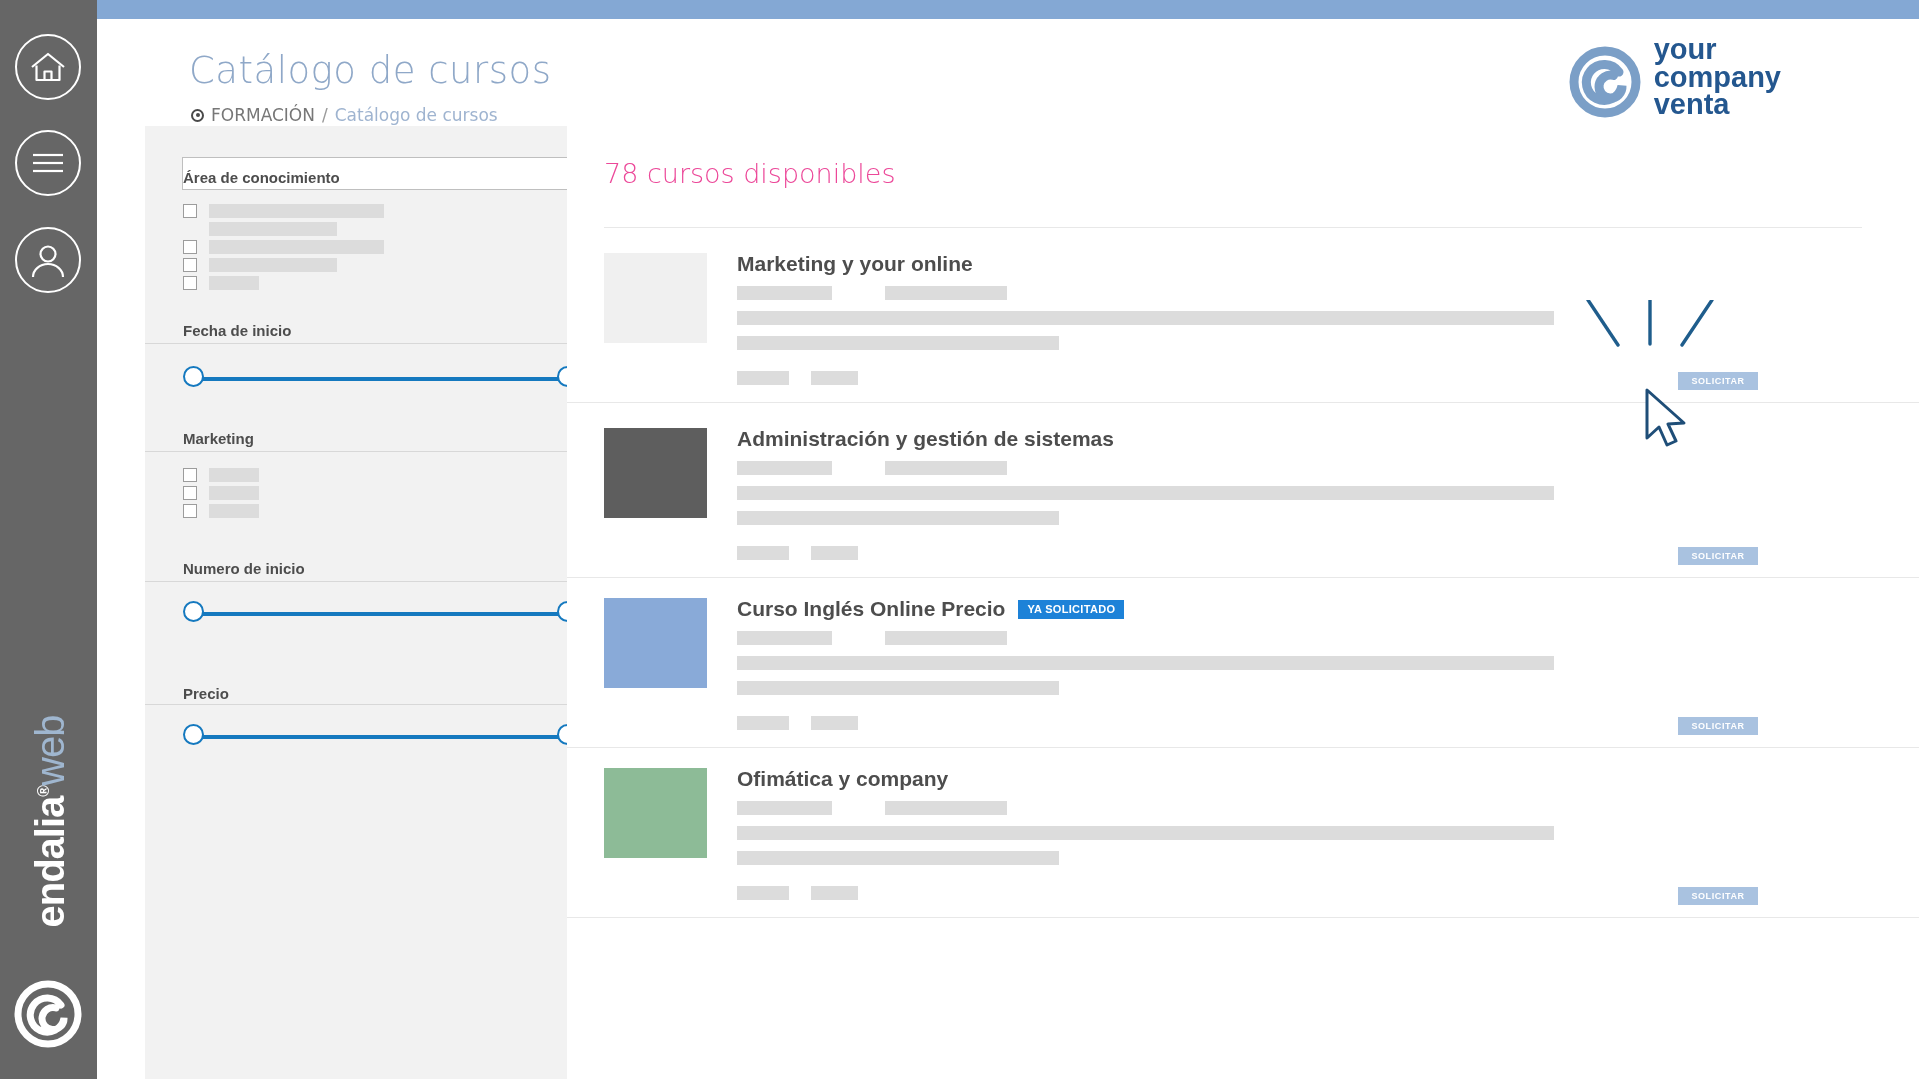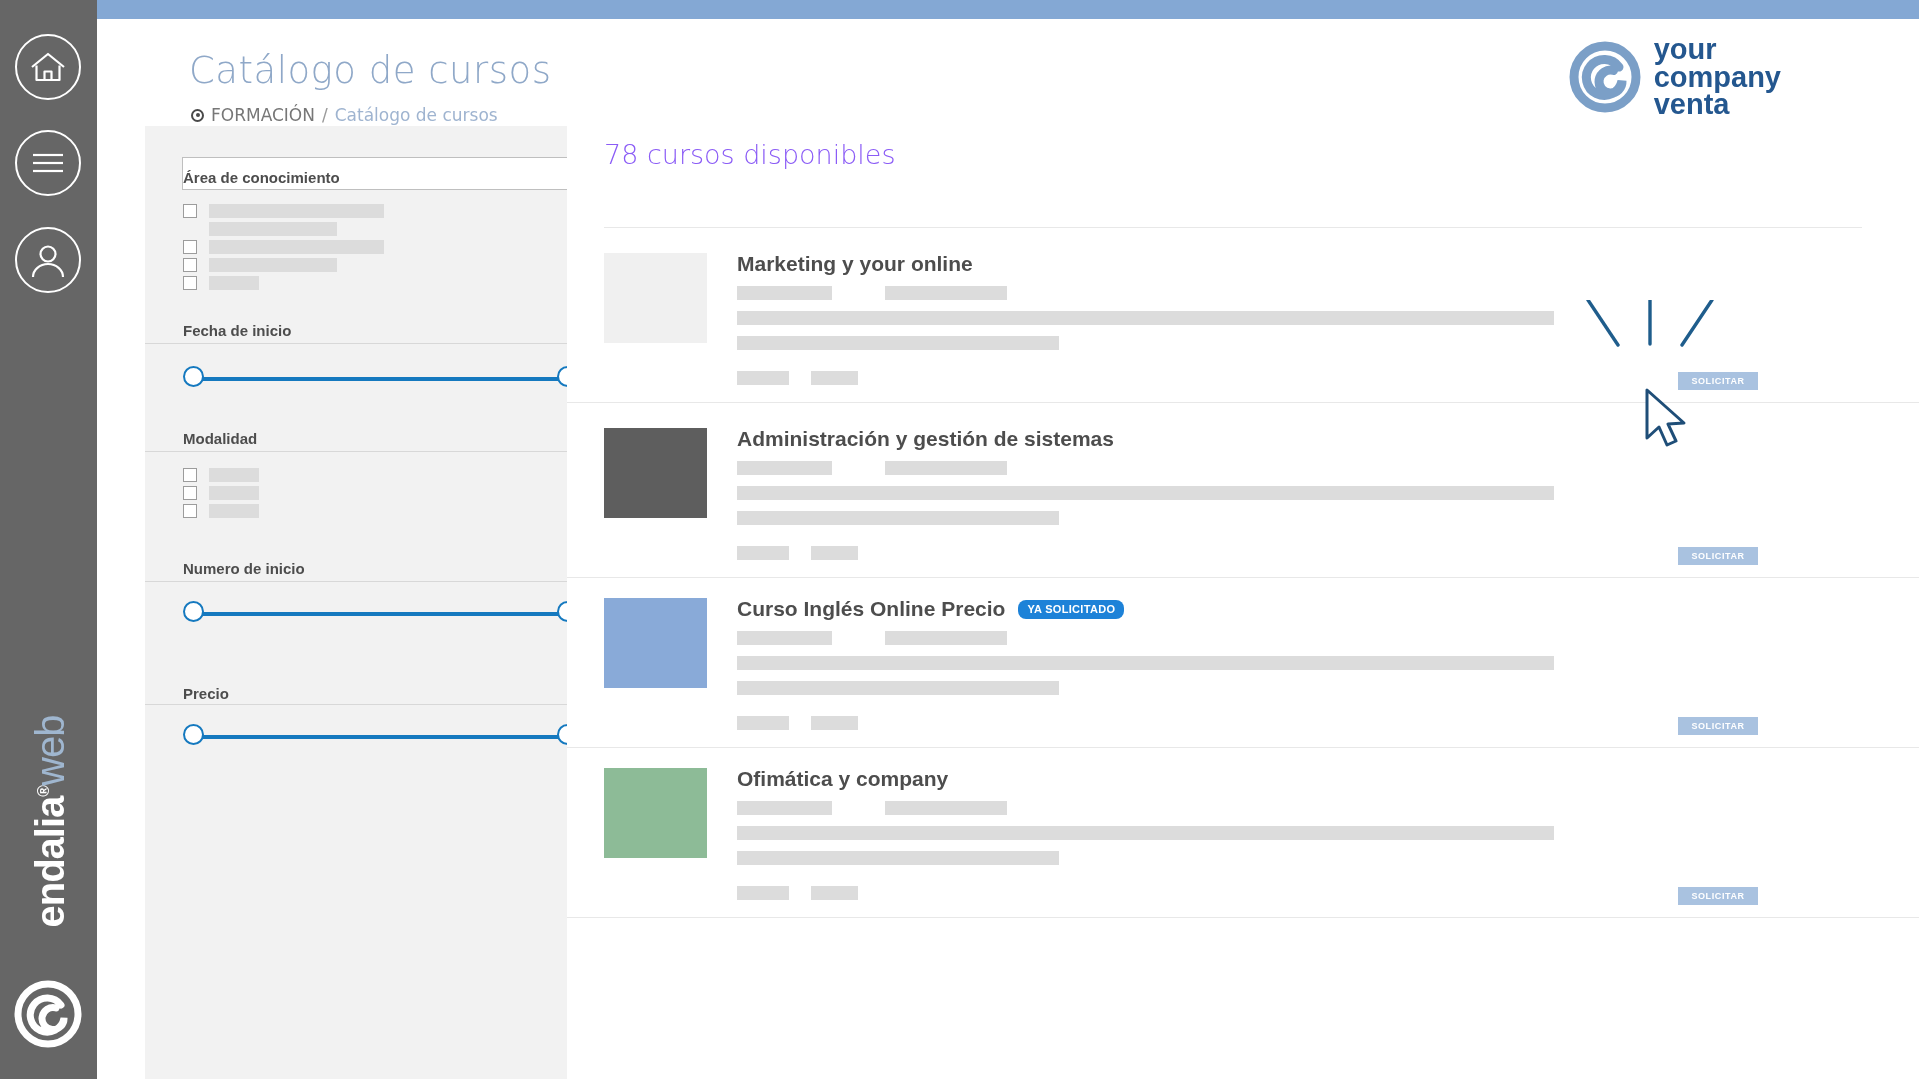--- a/index.html
+++ b/index.html
@@ -87,21 +87,21 @@
     content: ""; position: absolute;
     left: 2.5px; top: 2.5px; width: 4px; height: 4px;
     border-radius: 50%; background: #4a4a4a;
   }
   .bc-root { color: #777777; }
   .bc-sep { color: #9a9a9a; }
   .bc-cur { color: #9fb4d0; }
 
   .logo-block {
     position: absolute; right: 72px; top: 17px;
-    display: flex; align-items: center; gap: 12px;
+    display: flex; align-items: flex-end; gap: 12px;
   }
   .logo-mark { width: 74px; height: 74px; }
   .logo-words {
     font-size: 29px; font-weight: bold;
     line-height: 0.95;
     color: #24578f;
     font-family: "Liberation Sans", sans-serif;
   }
 
   
@@ -151,23 +151,23 @@
     background: #ffffff; border: 2px solid #1579bf;
   }
 
   
   .main {
     position: absolute; left: 567px; top: 126px;
     width: 1352px; height: 953px;
     background: #ffffff;
   }
   .count-title {
-    position: absolute; left: 37px; top: 13px;
+    position: absolute; left: 37px; top: 32px;
     font-size: 27px; font-weight: 300;
-    color: #8b5cf6;
+    color: #ec4899;
     font-family: "DejaVu Sans", sans-serif;
   }
   .main-rule {
     position: absolute; left: 37px; top: 101px;
     width: 1258px; height: 1px; background: #e8e8e8;
   }
   .card {
     position: absolute; left: 0; width: 1352px;
     border-bottom: 1px solid #e8e8e8;
   }
@@ -179,21 +179,21 @@
     position: absolute; left: 170px; top: 24px;
     font-size: 21px; font-weight: bold;
     color: #4d4d4d;
     display: flex; align-items: center; gap: 13px;
     white-space: nowrap;
   }
   .badge {
     background: #1d82d8; color: #ffffff;
     font-size: 11px; font-weight: bold;
     letter-spacing: 0.3px;
-    padding: 4px 9px; border-radius: 8px;
+    padding: 4px 9px; border-radius: 0;
     line-height: 1;
   }
   .card-meta { position: absolute; left: 170px; top: 58px; display: flex; gap: 53px; }
   .card-lines { position: absolute; left: 170px; top: 83px; }
   .card-lines .bar { margin-bottom: 11px; }
   .card-tags { position: absolute; left: 170px; top: 143px; display: flex; gap: 22px; }
   .solicitar {
     position: absolute;
     width: 80px; height: 18px;
     background: #a9c2e0; color: #ffffff;
@@ -297,21 +297,21 @@
           <span class="bar chk-bar" style="width: 50px;"></span>
         </div>
         <div class="sec-divider" style="top: 217px;"></div>
         <div class="filter-label" style="top: 196px;">Fecha de inicio</div>
         <div class="slider" style="left: 38px; top: 240px; width: 395px;">
           <div class="slider-track" style="left: 10px; width: 375px;"></div>
           <div class="slider-knob" style="left: 0px;"></div>
           <div class="slider-knob" style="left: 374px;"></div>
         </div>
         <div class="sec-divider" style="top: 325px;"></div>
-        <div class="filter-label" style="top: 304px;">Modalidad</div>
+        <div class="filter-label" style="top: 304px;">Marketing</div>
         <div class="chk-row" style="top: 342px;">
           <span class="chk"></span>
           <span class="bar chk-bar" style="width: 50px;"></span>
         </div>
         <div class="chk-row" style="top: 360px;">
           <span class="chk"></span>
           <span class="bar chk-bar" style="width: 50px;"></span>
         </div>
         <div class="chk-row" style="top: 378px;">
           <span class="chk"></span>

